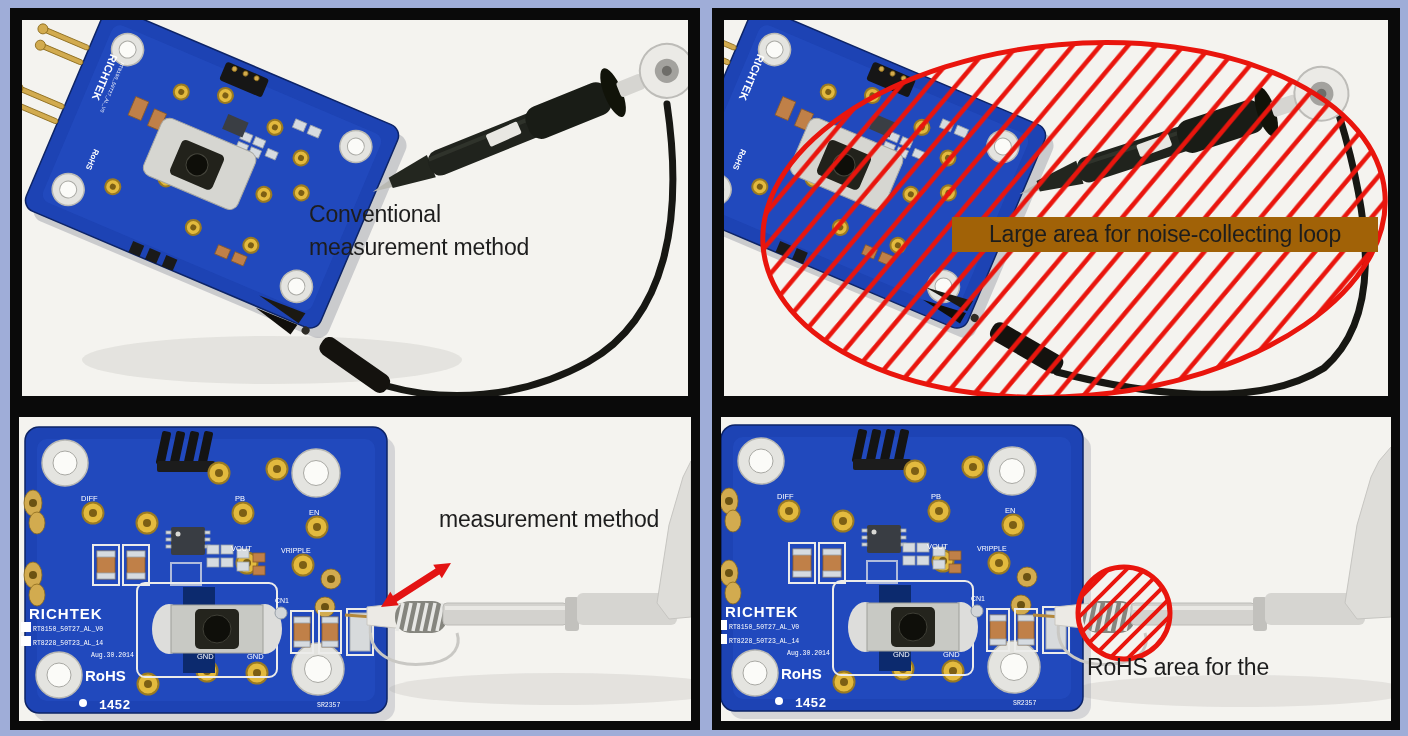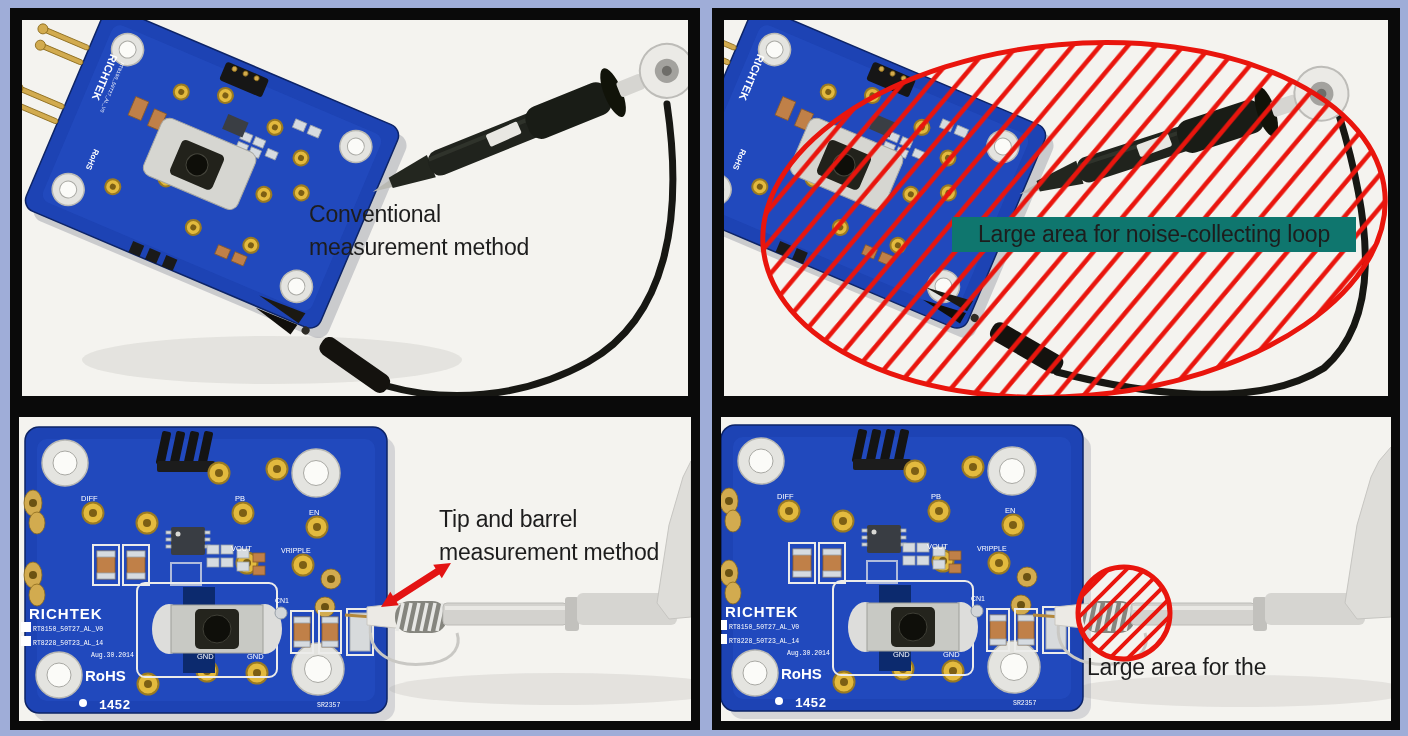--- a/index.html
+++ b/index.html
@@ -13,21 +13,21 @@
   #panel-tr{left:712px;top:8px;width:688px;height:400px;padding:12px;}
   #panel-bl{left:10px;top:408px;width:690px;height:322px;padding:9px;}
   #panel-br{left:712px;top:408px;width:688px;height:322px;padding:9px;}
   .photo{position:relative;width:100%;height:100%;background:#f4f3ef;overflow:hidden;}
   .photo svg{position:absolute;left:0;top:0;}
   .caption{
     position:absolute;color:#1d1d1d;font-size:23px;line-height:33px;
     letter-spacing:-0.2px;white-space:nowrap;z-index:5;
   }
   .caption span{display:block;}
-  .caption.center{text-align:center;background:#0f766e;padding:1px 6px;}
+  .caption.center{text-align:center;background:#a16207;padding:1px 17px;}
   
   .pcb{fill:#1d43b4;stroke:#0d2467;stroke-width:1.5;}
   .pcblite{fill:#2b57cf;opacity:.35;}
   .holering{fill:#e4e4e0;stroke:#b9b9b4;stroke-width:1.5;}
   .holein{fill:#fbfbf8;stroke:#a9a9a4;stroke-width:1;}
   .tp{fill:#e3ba3e;stroke:#9a7a22;stroke-width:2;}
   .tpin{fill:#7c5f14;}
   .gold{fill:#d2ab4f;stroke:#8a6a1a;stroke-width:.8;}
   .comp-silver{fill:#d6dbe0;stroke:#98a0a8;stroke-width:.8;}
   .comp-tan{fill:#c08048;stroke:#8a5a2a;stroke-width:.8;}
@@ -447,21 +447,20 @@
           <polygon points="638,186 650,108 664,60 672,44 672,200 650,202" fill="#deddd9" stroke="#c6c5c1"></polygon>
         </g>
 
         <g>
           <line x1="420" y1="153.5" x2="374" y2="183" stroke="#e31313" stroke-width="7" stroke-linecap="round"></line>
           <polygon points="362,190 371.3,174.7 379.8,188.3" fill="#e31313"></polygon>
           <polygon points="432,146 414.2,147.7 422.8,161.3" fill="#e31313"></polygon>
         </g>
       </svg>
       <div class="caption" style="left:420px;top:86px;">
-        <span>Tip and barrel</span>
         <span>measurement method</span>
       </div>
     </div>
   </div>
 
   <div class="panel" id="panel-br">
     <div class="photo">
       <svg width="670" height="304" viewBox="0 0 670 304">
         <defs>
           <pattern id="hatchS" width="18" height="18" patternUnits="userSpaceOnUse">
@@ -620,18 +619,18 @@
           <rect x="410" y="186" width="124" height="22" rx="4" fill="#d3d2ce" stroke="#bdbcb8"></rect>
           <rect x="412" y="189" width="120" height="4" fill="#e9e8e4"></rect>
           <rect x="532" y="180" width="14" height="34" rx="3" fill="#c2c1bd"></rect>
           <rect x="544" y="176" width="100" height="32" rx="6" fill="#d6d5d1"></rect>
           <polygon points="624,186 636,108 650,60 658,44 670,30 670,200 636,202" fill="#deddd9" stroke="#c6c5c1"></polygon>
         </g>
 
         <circle cx="403" cy="196" r="46" fill="url(#hatchS)" stroke="#e9150d" stroke-width="5"></circle>
       </svg>
       <div class="caption" style="left:366px;top:234px;">
-        <span>Large area for the</span>
+        <span>RoHS area for the</span>
       </div>
     </div>
   </div>
 
 </div>
 
 </body></html>

